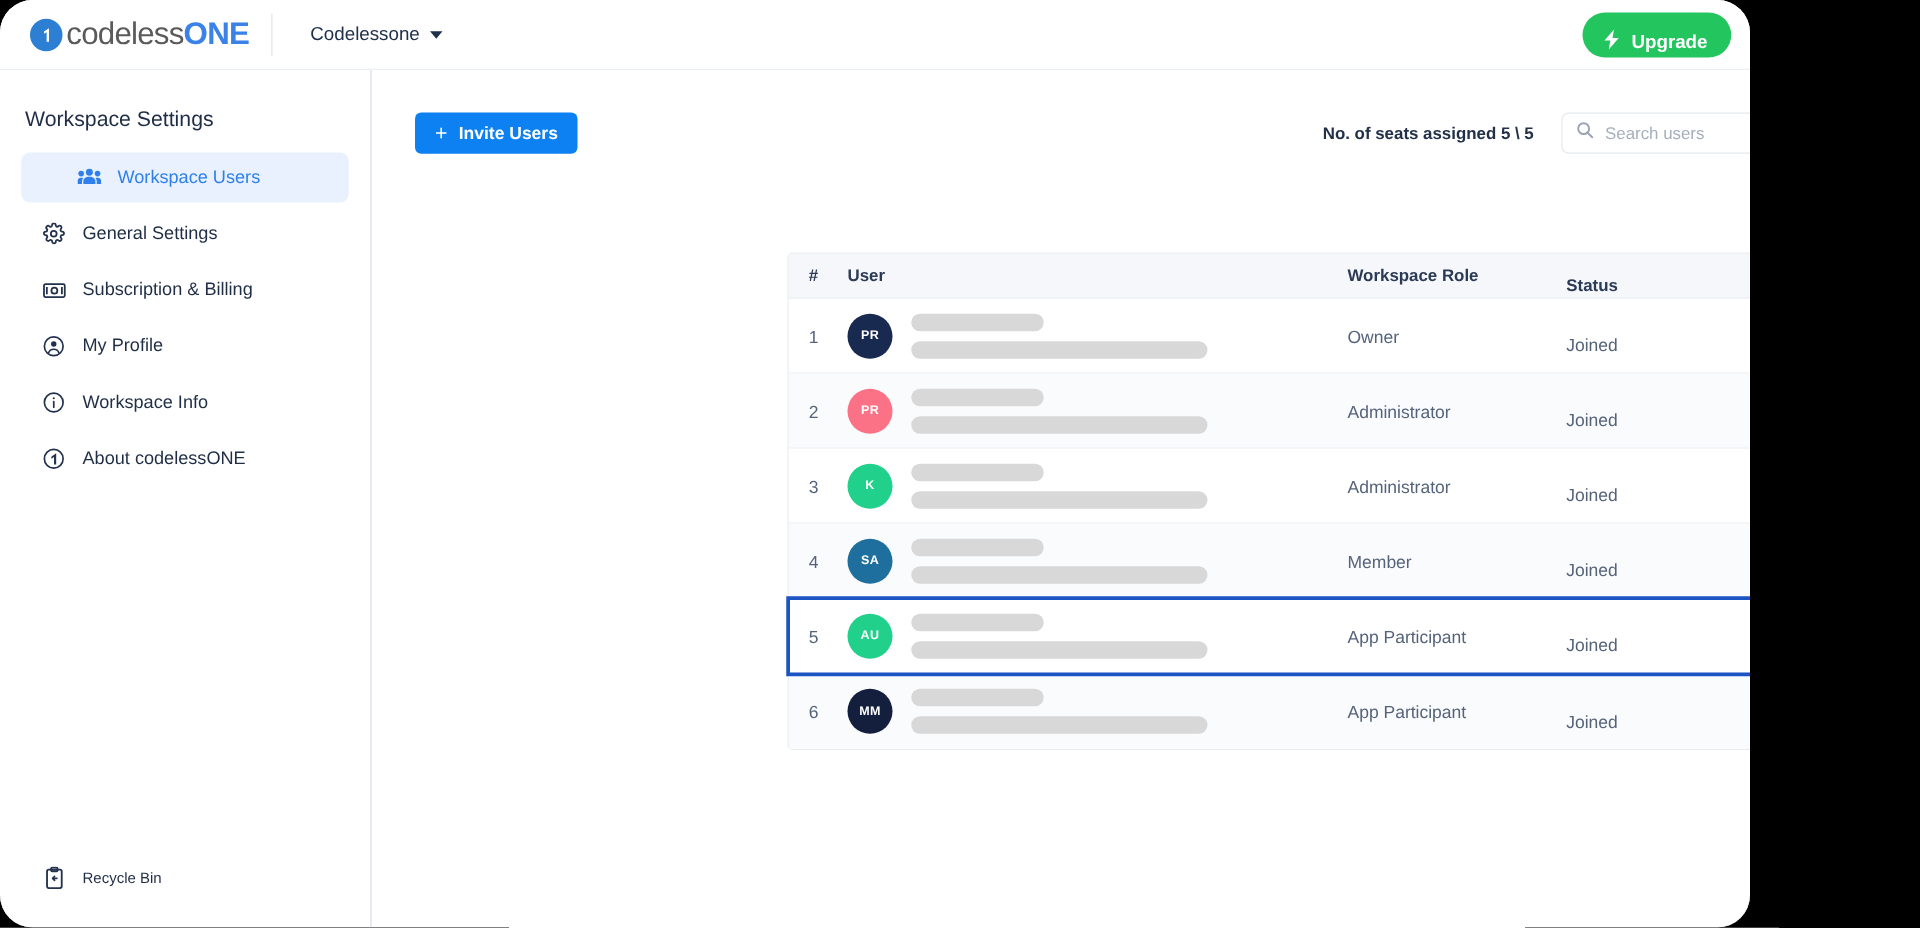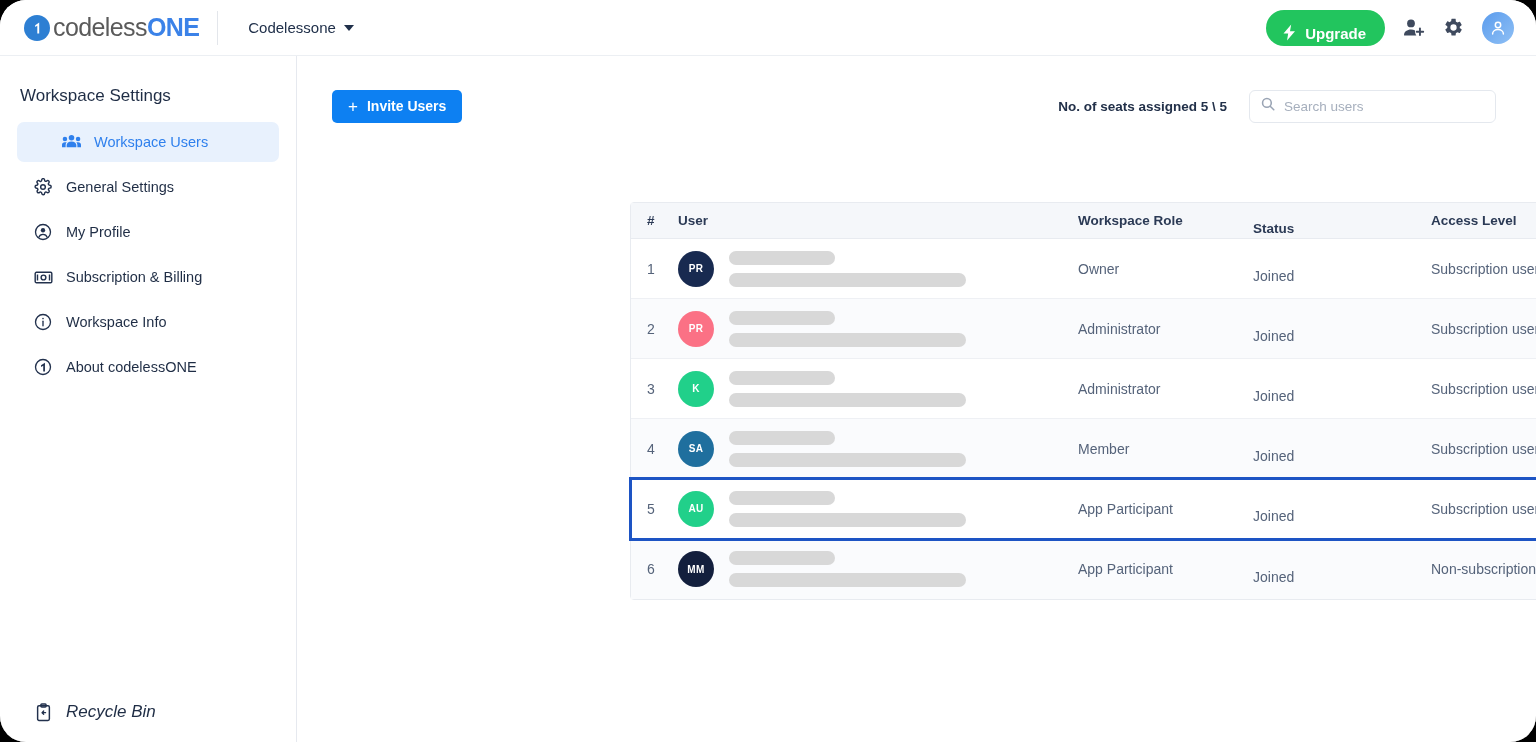--- a/index.html
+++ b/index.html
@@ -6,21 +6,21 @@
   html, body {
     width: 1536px;
     height: 742px;
     overflow: hidden;
     background: #000000;
     font-family: "Liberation Sans", sans-serif;
   }
 
   #app {
     position: relative;
-    width: 1536px;
+    width: 1400px;
     height: 742px;
     background: #ffffff;
     border-radius: 26px;
     overflow: hidden;
   }
 
   
   #topbar {
     position: absolute;
     top: 0; left: 0;
@@ -166,29 +166,28 @@
     display: flex; align-items: center; justify-content: center;
     color: #22314d;
     flex: none;
   }
   #recycle-bin {
     position: absolute;
     bottom: 20px;
     left: 17px;
     right: 17px;
     display: flex;
-    align-items: flex-end;
+    align-items: center;
     gap: 13px;
     height: 40px;
     padding-left: 16px;
     border-radius: 7px;
     color: #1f2d45;
-    font-size: 17px;
+    font-size: 12px;
     cursor: pointer;
-    font-style: italic;
   }
 
   
   #main {
     flex: 1;
     height: 686px;
     background: #ffffff;
     position: relative;
   }
 
@@ -395,38 +394,38 @@
             <svg width="18" height="18" viewBox="0 0 24 24" fill="none" stroke="currentColor" stroke-width="1.9">
               <circle cx="12" cy="12" r="3.1"></circle>
               <path d="M19.4 14.5a1.6 1.6 0 0 0 .32 1.77l.06.06a1.95 1.95 0 1 1-2.76 2.76l-.06-.06a1.6 1.6 0 0 0-1.77-.32 1.6 1.6 0 0 0-.97 1.47v.17a1.95 1.95 0 0 1-3.9 0v-.09a1.6 1.6 0 0 0-1.05-1.47 1.6 1.6 0 0 0-1.77.32l-.06.06a1.95 1.95 0 1 1-2.76-2.76l.06-.06a1.6 1.6 0 0 0 .32-1.77 1.6 1.6 0 0 0-1.47-.97h-.17a1.95 1.95 0 0 1 0-3.9h.09a1.6 1.6 0 0 0 1.47-1.05 1.6 1.6 0 0 0-.32-1.77l-.06-.06a1.95 1.95 0 1 1 2.76-2.76l.06.06a1.6 1.6 0 0 0 1.77.32h.08a1.6 1.6 0 0 0 .97-1.47v-.17a1.95 1.95 0 0 1 3.9 0v.09a1.6 1.6 0 0 0 .97 1.47 1.6 1.6 0 0 0 1.77-.32l.06-.06a1.95 1.95 0 1 1 2.76 2.76l-.06.06a1.6 1.6 0 0 0-.32 1.77v.08a1.6 1.6 0 0 0 1.47.97h.17a1.95 1.95 0 0 1 0 3.9h-.09a1.6 1.6 0 0 0-1.47.97z"></path>
             </svg>
           </span>
           <span>General Settings</span>
         </div>
 
         <div class="nav-item">
           <span class="nav-ico">
+            <svg width="19" height="15" viewBox="0 0 24 18" fill="none" stroke="currentColor" stroke-width="1.8">
+              <rect x="1.5" y="2.4" width="21" height="13.2" rx="1.6"></rect>
+              <circle cx="12" cy="9" r="3"></circle>
+              <path d="M4.4 5.3v7.4M19.6 5.3v7.4"></path>
+            </svg>
+          </span>
+          <span>Subscription &amp; Billing</span>
+        </div>
+
+        <div class="nav-item">
+          <span class="nav-ico">
             <svg width="18" height="18" viewBox="0 0 24 24" fill="none" stroke="currentColor" stroke-width="1.8">
               <circle cx="12" cy="12" r="10"></circle>
                 <circle cx="12" cy="9.6" r="2.9" fill="currentColor" stroke="none"></circle>
               <path d="M6.4 19.2c.9-2.6 3-4 5.6-4s4.7 1.4 5.6 4"></path>
             </svg>
           </span>
           <span>My Profile</span>
-        </div>
-
-        <div class="nav-item">
-          <span class="nav-ico">
-            <svg width="19" height="15" viewBox="0 0 24 18" fill="none" stroke="currentColor" stroke-width="1.8">
-              <rect x="1.5" y="2.4" width="21" height="13.2" rx="1.6"></rect>
-              <circle cx="12" cy="9" r="3"></circle>
-              <path d="M4.4 5.3v7.4M19.6 5.3v7.4"></path>
-            </svg>
-          </span>
-          <span>Subscription &amp; Billing</span>
         </div>
 
 
         <div class="nav-item">
           <span class="nav-ico">
             <svg width="18" height="18" viewBox="0 0 24 24" fill="none" stroke="currentColor" stroke-width="1.8">
               <circle cx="12" cy="12" r="10"></circle>
                 <path d="M12 11v6" stroke-linecap="round"></path>
                 <circle cx="12" cy="7.4" r="1.1" fill="currentColor" stroke="none"></circle>
             </svg>

